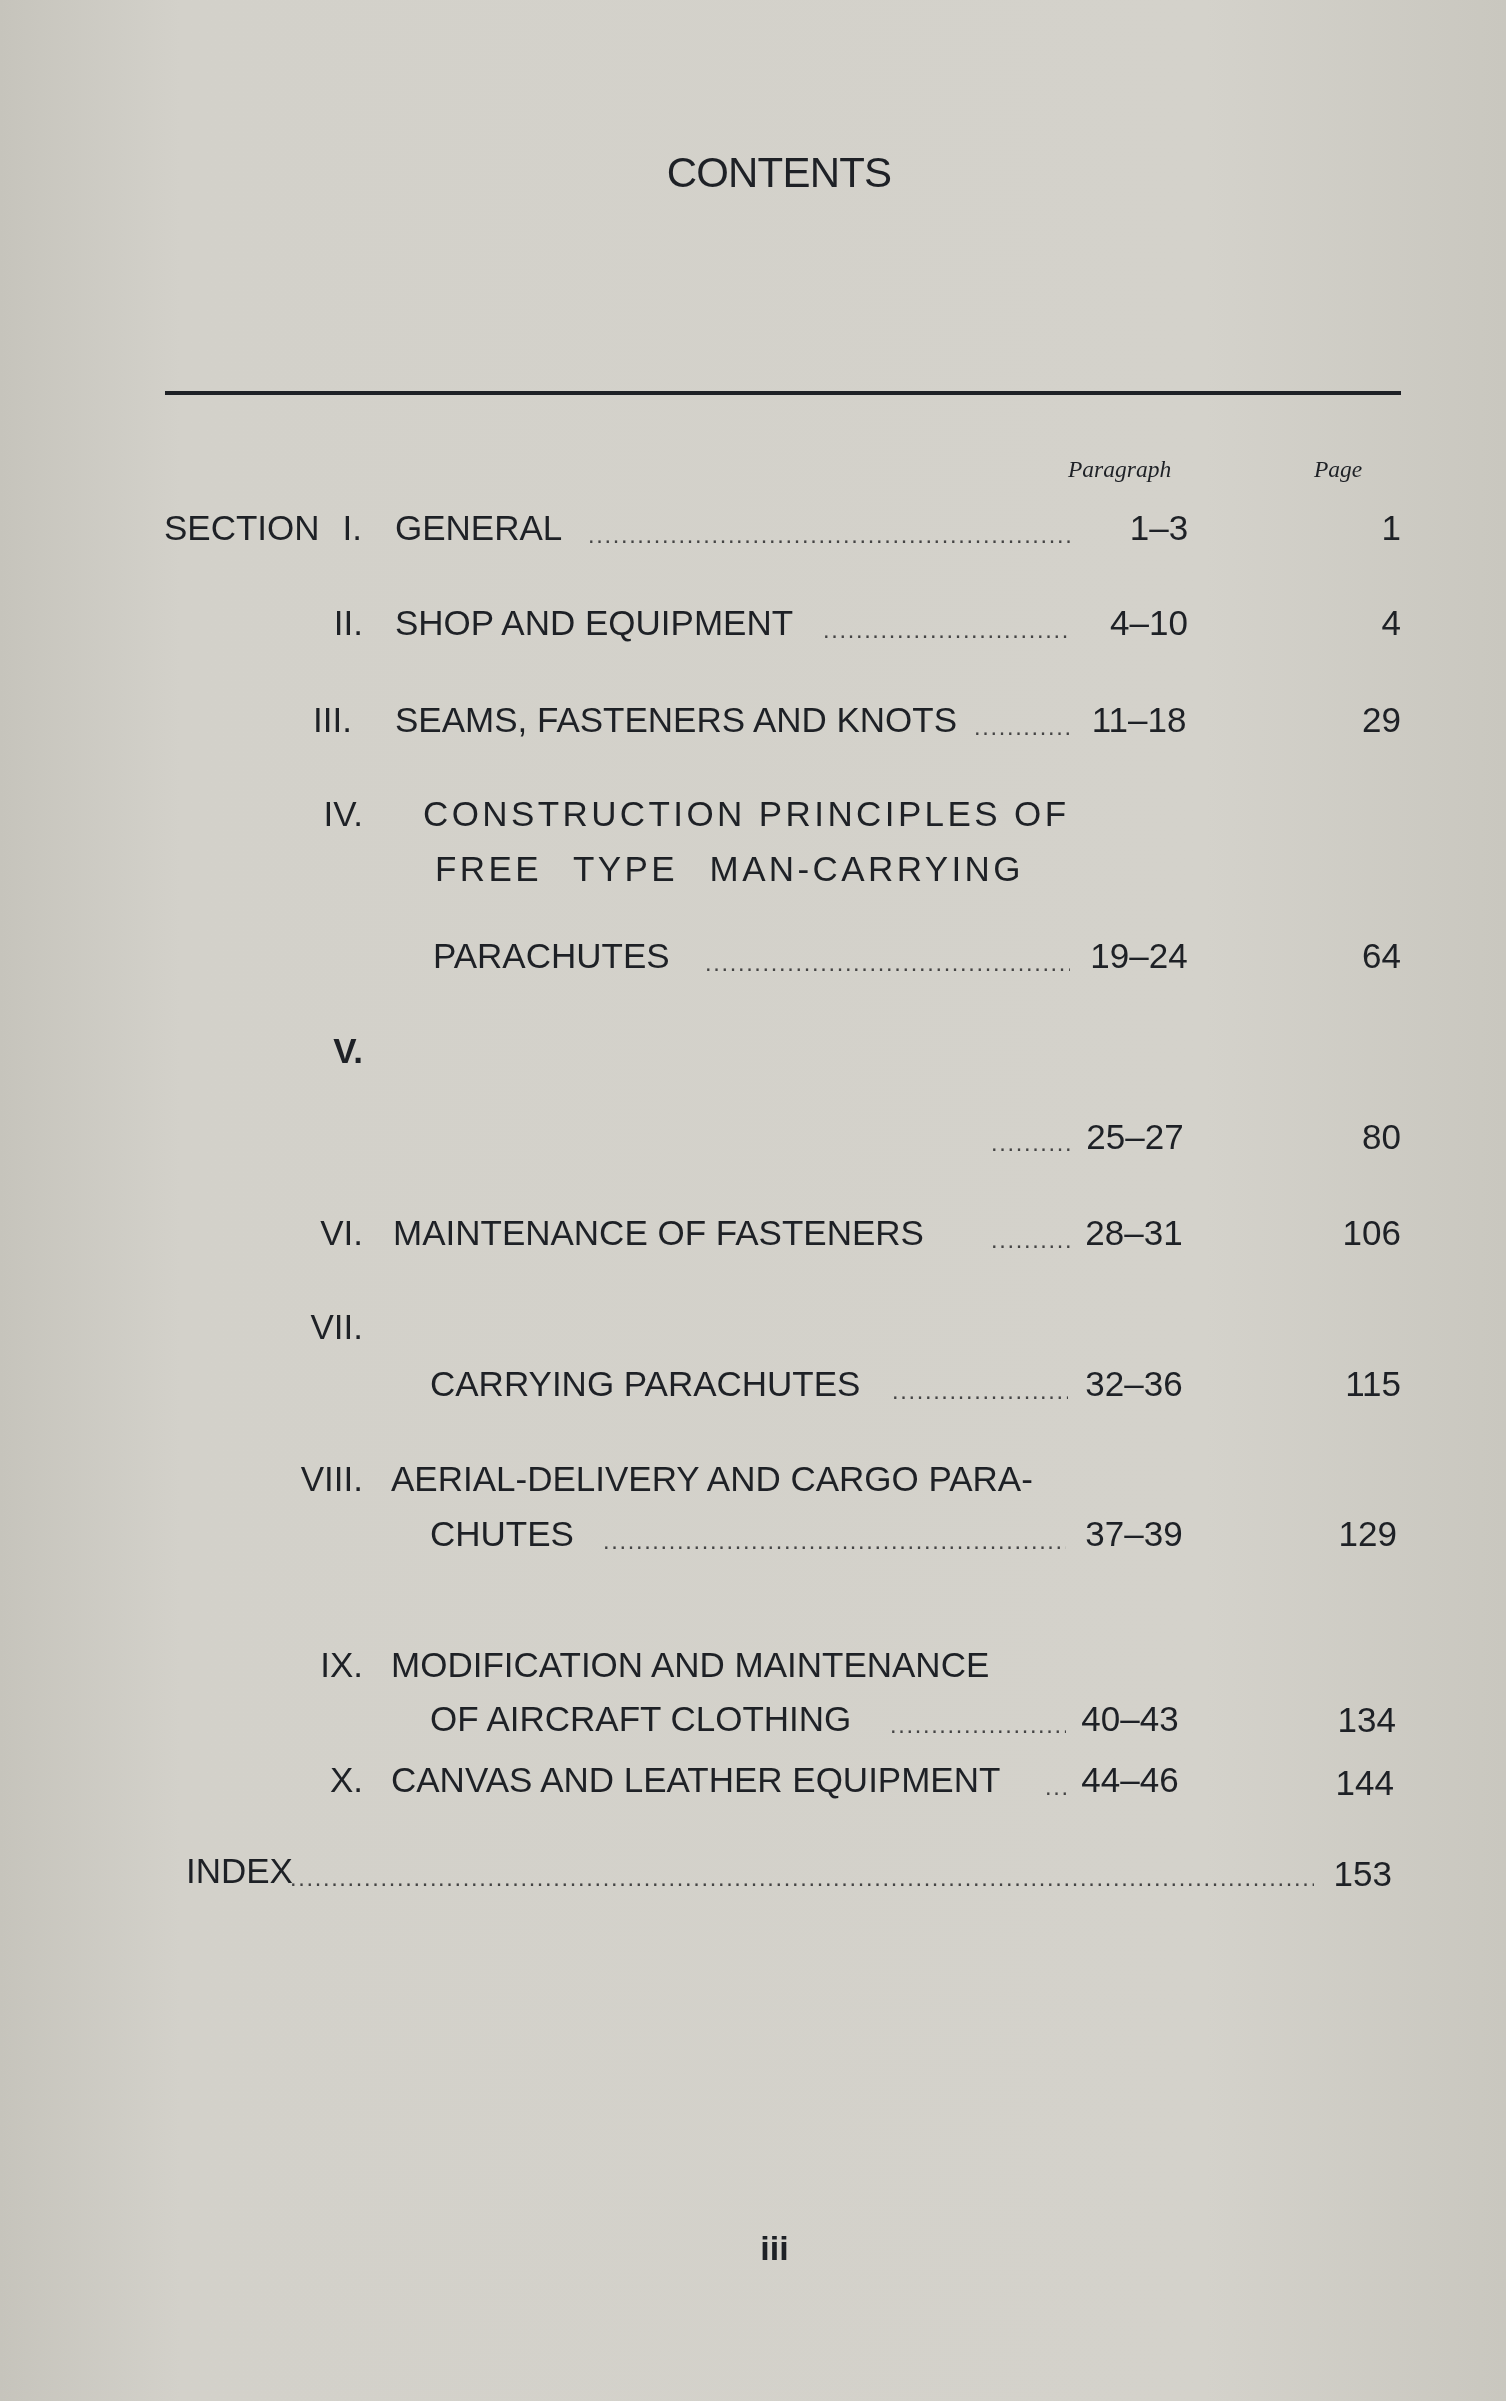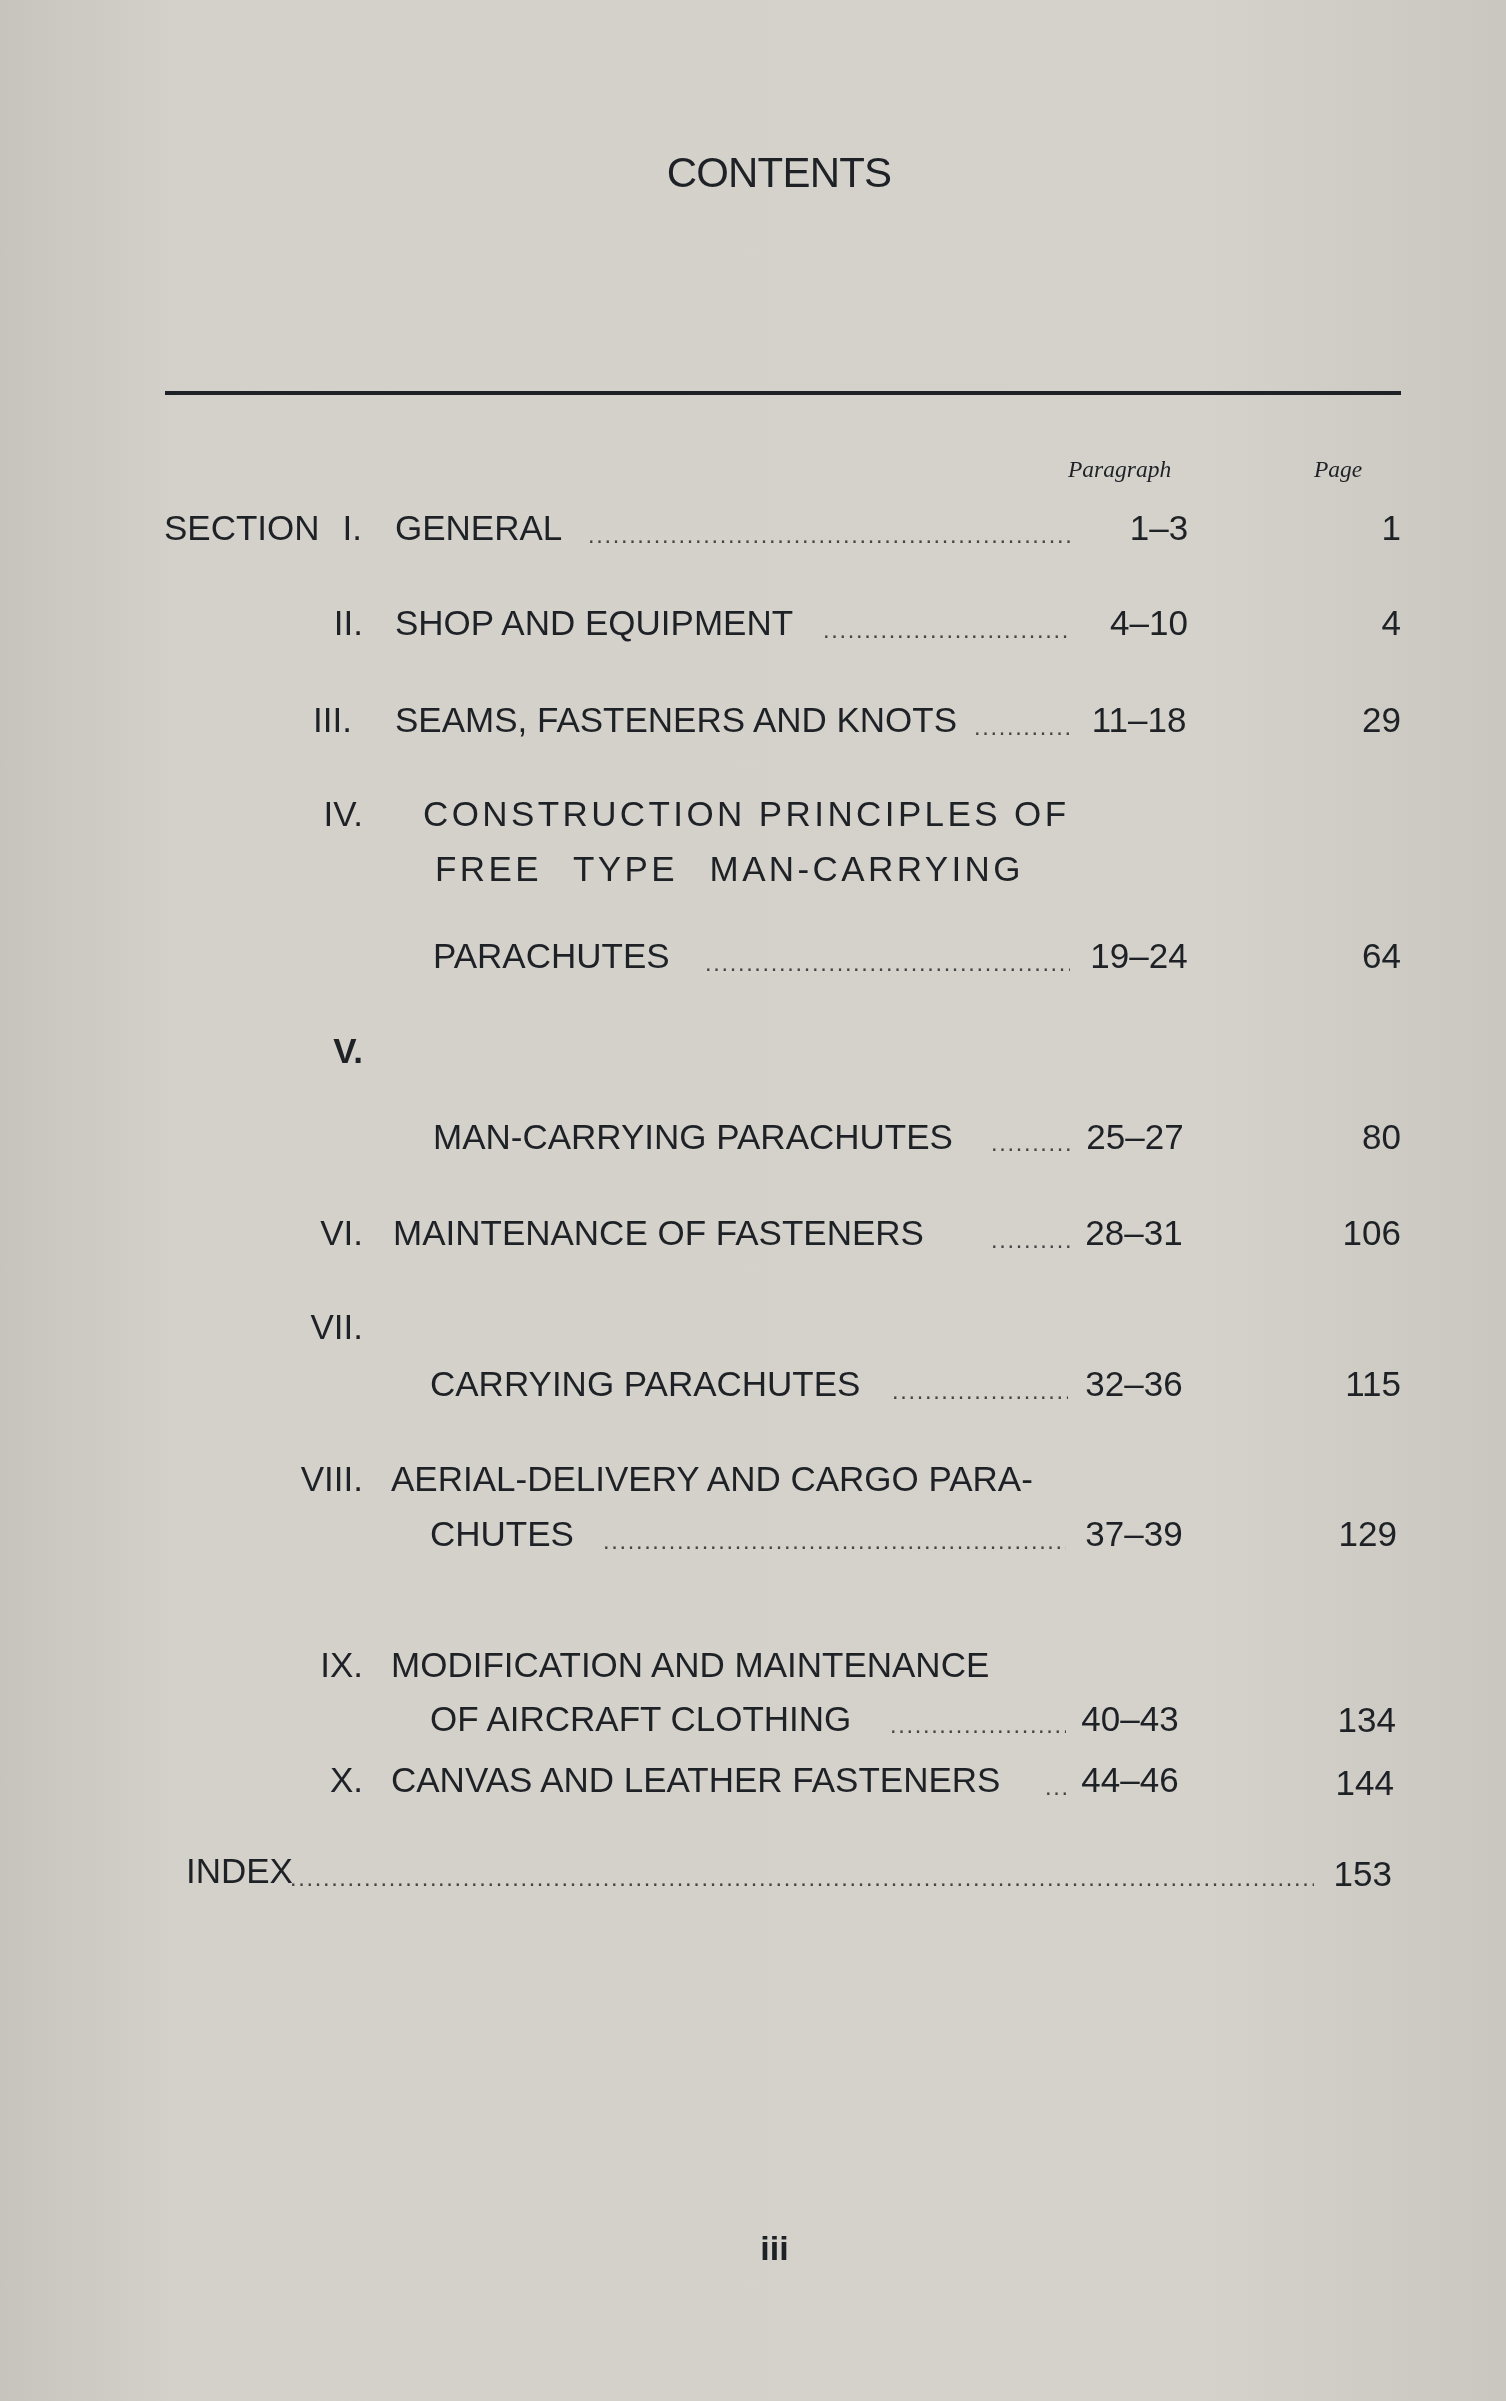--- a/index.html
+++ b/index.html
@@ -57,21 +57,20 @@
     <span class="ttl" style="left:395px;top:0;letter-spacing:3.4px;margin-left:28px;">CONSTRUCTION PRINCIPLES OF</span>
     <span class="ttl" style="left:435px;top:55px;letter-spacing:3.4px;word-spacing:18.5px;">FREE TYPE MAN-CARRYING</span>
     <span class="ttl" style="left:433px;top:142px;">PARACHUTES</span>
     <span class="dots" style="left:705px;width:365px;top:149px;">..........................................................................</span>
     <span class="para" style="left:1139px;top:142px;">19–24</span>
     <span class="pg" style="left:1300px;top:142px;">64</span>
   </div>
 
   <div class="row" style="top:1030px;left:0;width:1506px;height:134px;">
     <span class="num" style="left:279px;width:84px;top:0;font-weight:bold;">V.</span>
-    <span class="ttl" style="left:433px;top:86px;">MAN-CARRYING PARACHUTES</span>
     <span class="dots" style="left:991px;width:80px;top:92px;">....................</span>
     <span class="para" style="left:1135px;top:86px;">25–27</span>
     <span class="pg" style="left:1300px;top:86px;">80</span>
   </div>
 
   <div class="row" style="top:1212px;left:0;width:1506px;">
     <span class="num" style="left:279px;width:84px;">VI.</span>
     <span class="ttl" style="left:393px;">MAINTENANCE OF FASTENERS</span>
     <span class="dots" style="left:991px;width:80px;top:6.7px;">....................</span>
     <span class="para" style="left:1134px;">28–31</span>
@@ -99,21 +98,21 @@
     <span class="num" style="left:279px;width:84px;top:0;">IX.</span>
     <span class="ttl" style="left:391px;top:0;">MODIFICATION AND MAINTENANCE</span>
     <span class="ttl" style="left:430px;top:54px;">OF AIRCRAFT CLOTHING</span>
     <span class="dots" style="left:890px;width:176px;top:60px;">.............................................</span>
     <span class="para" style="left:1130px;top:54px;">40–43</span>
     <span class="pg" style="left:1295px;top:55px;">134</span>
   </div>
 
   <div class="row" style="top:1759px;left:0;width:1506px;">
     <span class="num" style="left:279px;width:84px;">X.</span>
-    <span class="ttl" style="left:391px;">CANVAS AND LEATHER FASTENERS</span>
+    <span class="ttl" style="left:391px;">CANVAS AND LEATHER EQUIPMENT</span>
     <span class="dots" style="left:1045px;width:21px;top:6.7px;">....</span>
     <span class="para" style="left:1130px;">44–46</span>
     <span class="pg" style="left:1293px;top:3.4px;">144</span>
   </div>
 
   <div class="row" style="top:1850px;left:0;width:1506px;">
     <span class="ttl" style="left:148px;margin-left:38px;">INDEX</span>
     <span class="dots" style="left:290px;width:1024px;top:6.7px;">..................................................................................................................................................................................................................................................</span>
     <span class="pg" style="left:1291px;top:3.4px;">153</span>
   </div>

